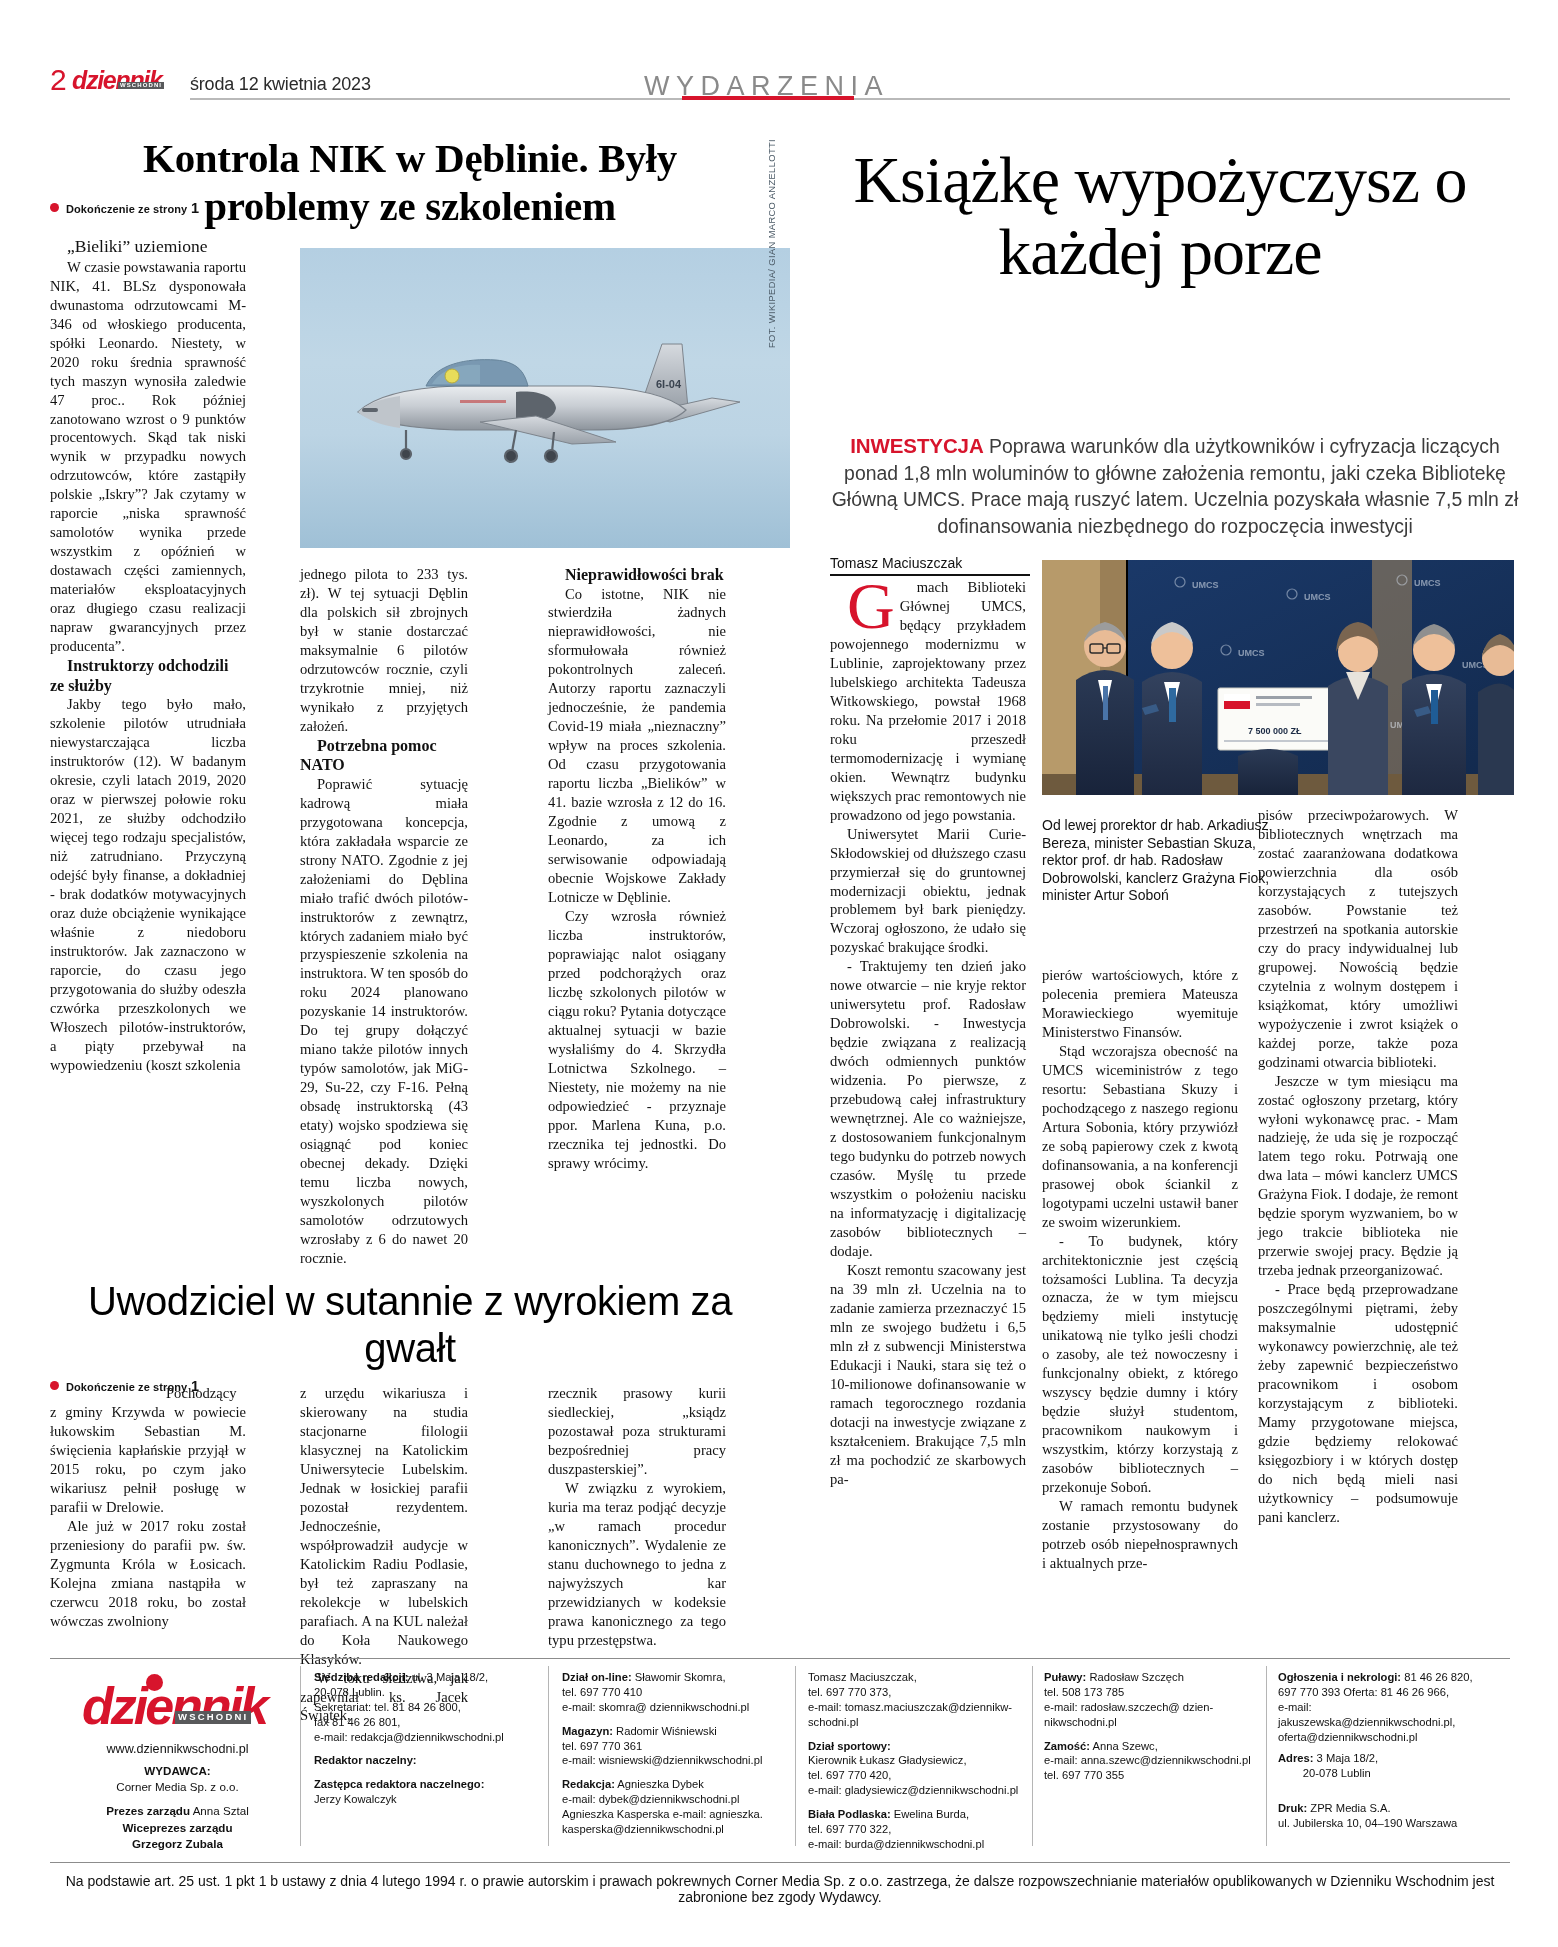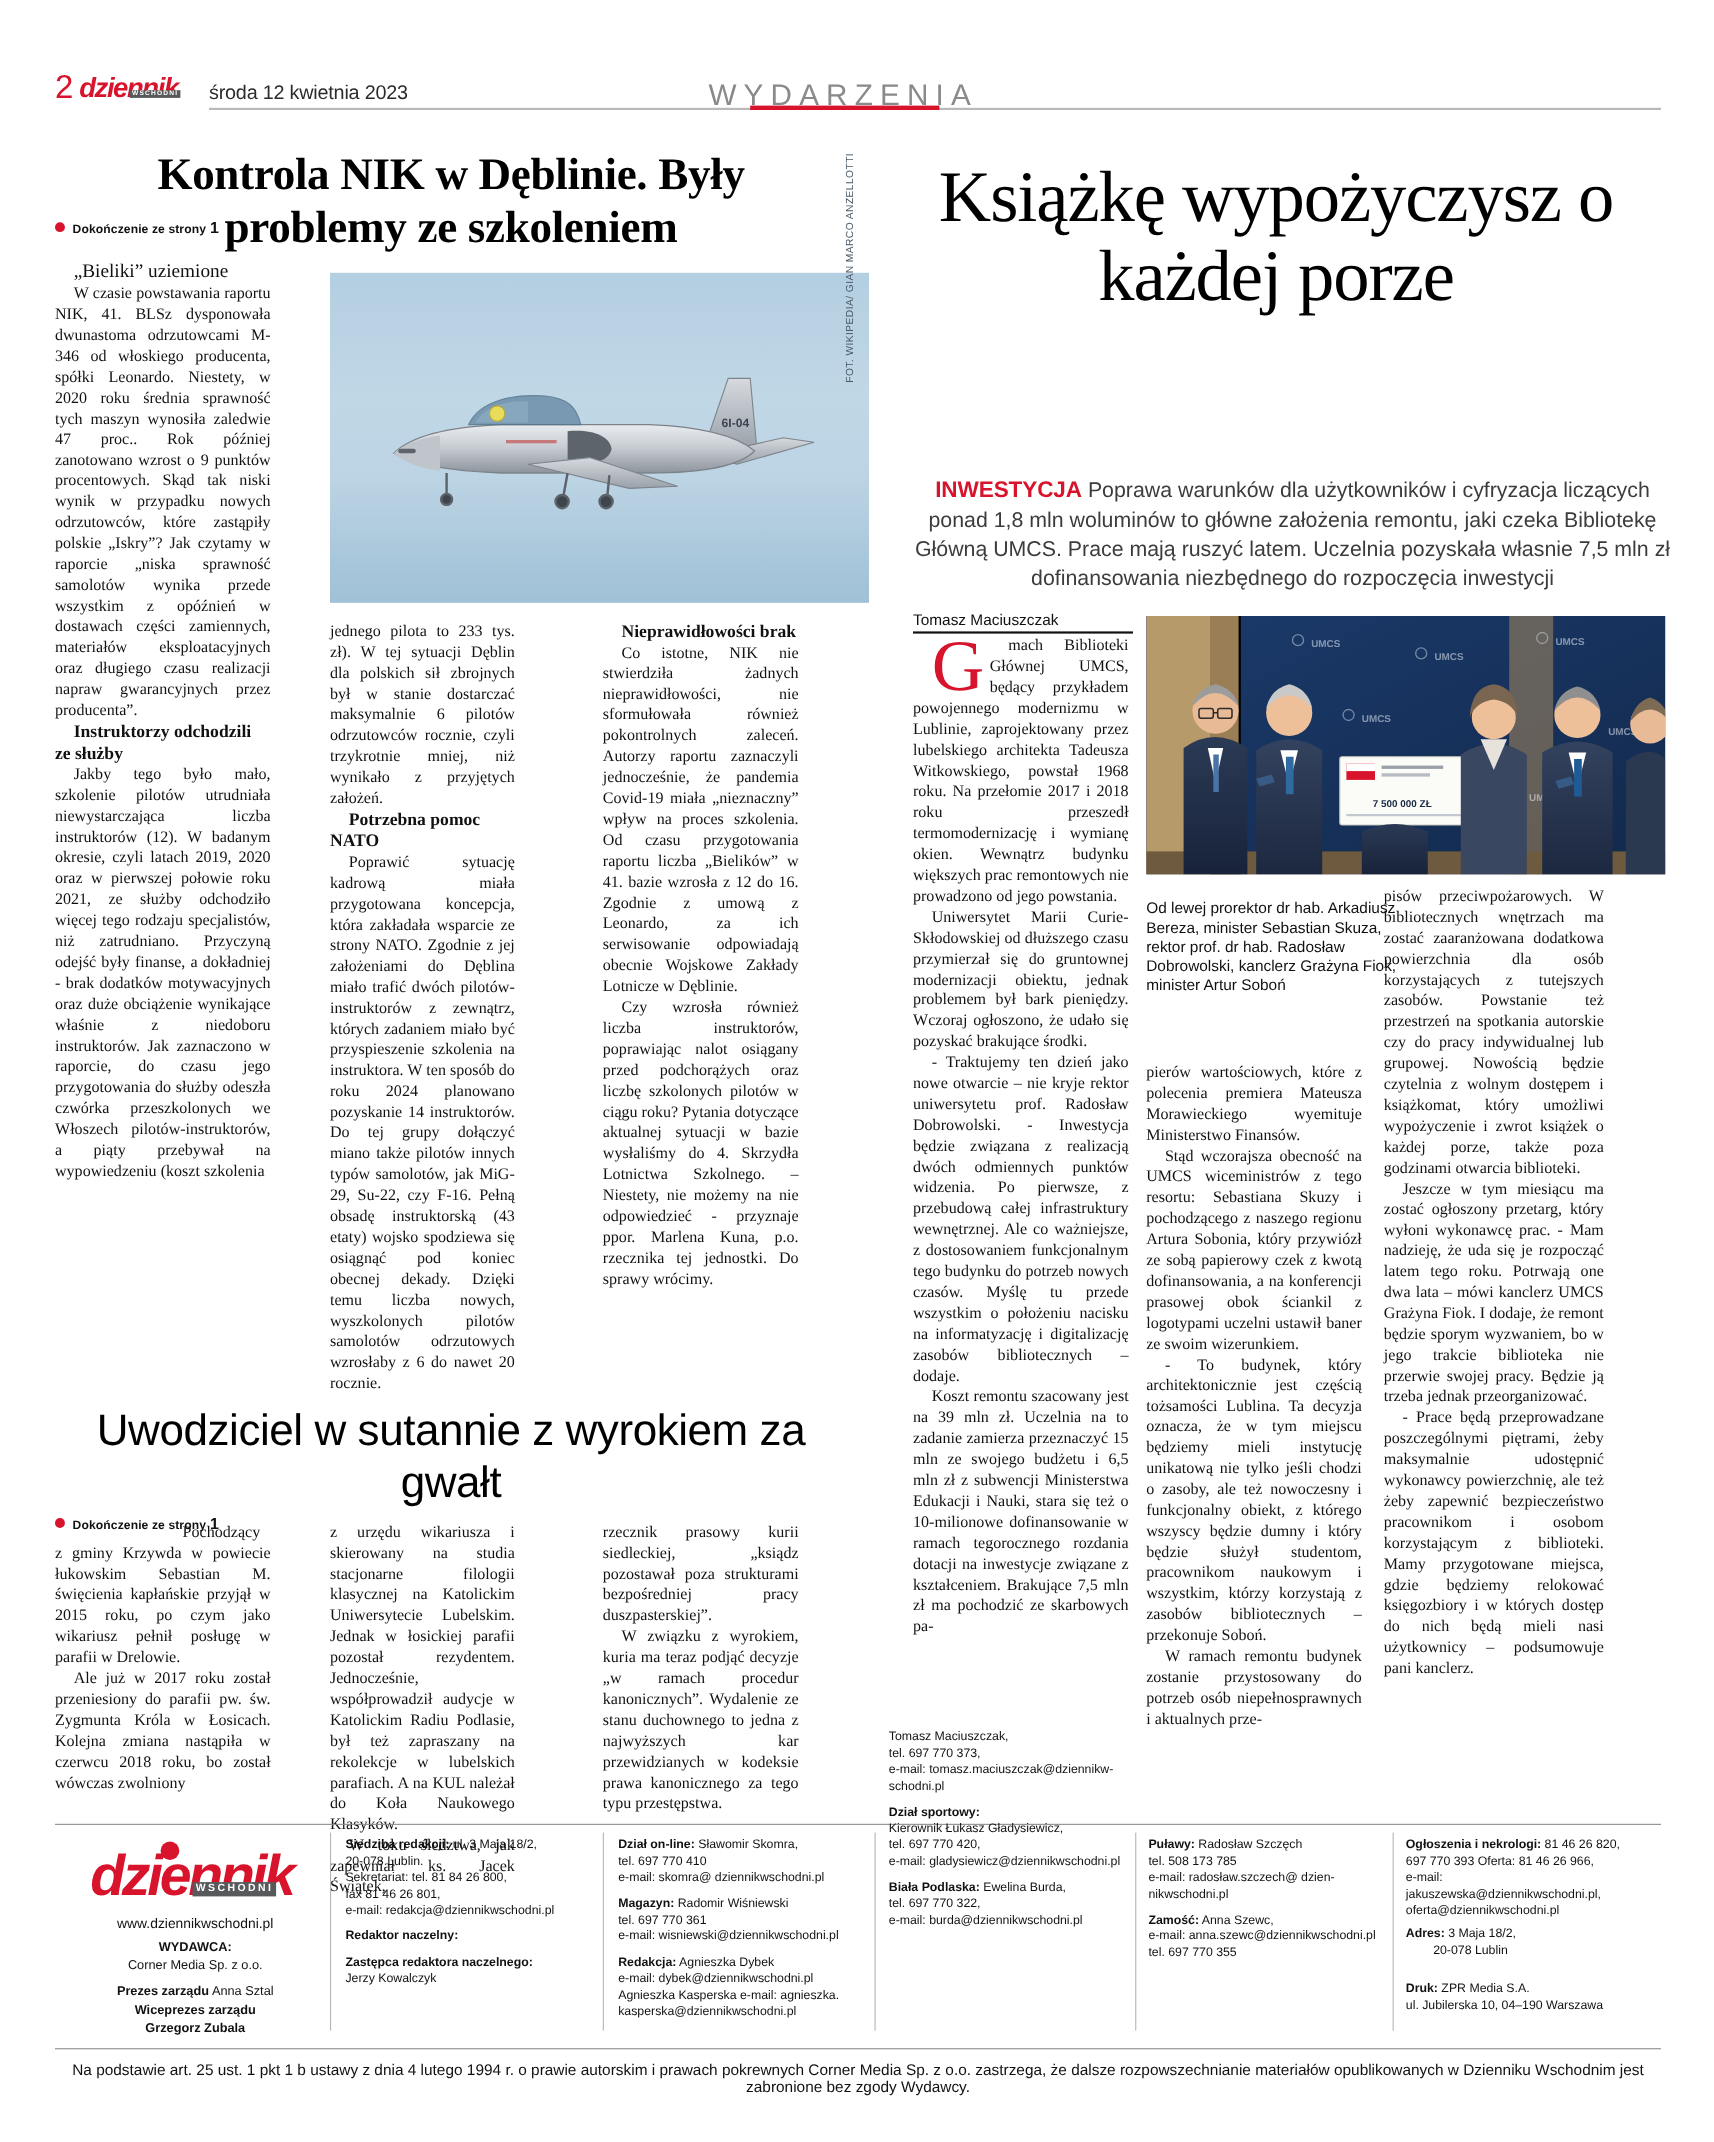--- a/index.html
+++ b/index.html
@@ -517,21 +517,21 @@
     </div>
     <div class="blk">
       <b>Redakcja:</b>
       <span>Agnieszka Dybek</span><br>
       <span>e-mail: dybek@dziennikwschodni.pl</span><br>
       <span>Agnieszka Kasperska e-mail: agnieszka.</span><br>
       <span>kasperska@dziennikwschodni.pl</span>
     </div>
   </div>
 
-  <div class="foot-col" style="left:808px; top:1572px; width:216px;">
+  <div class="foot-col" style="left:808px; top:1670px; width:216px;">
     <div class="blk">
       <span>Tomasz Maciuszczak,</span><br>
       <span>tel. 697 770 373,</span><br>
       <span>e-mail: tomasz.maciuszczak@dziennikw-</span><br>
       <span>schodni.pl</span>
     </div>
     <div class="blk">
       <b>Dział sportowy:</b><br>
       <span>Kierownik Łukasz Gładysiewicz,</span><br>
       <span>tel. 697 770 420,</span><br>

